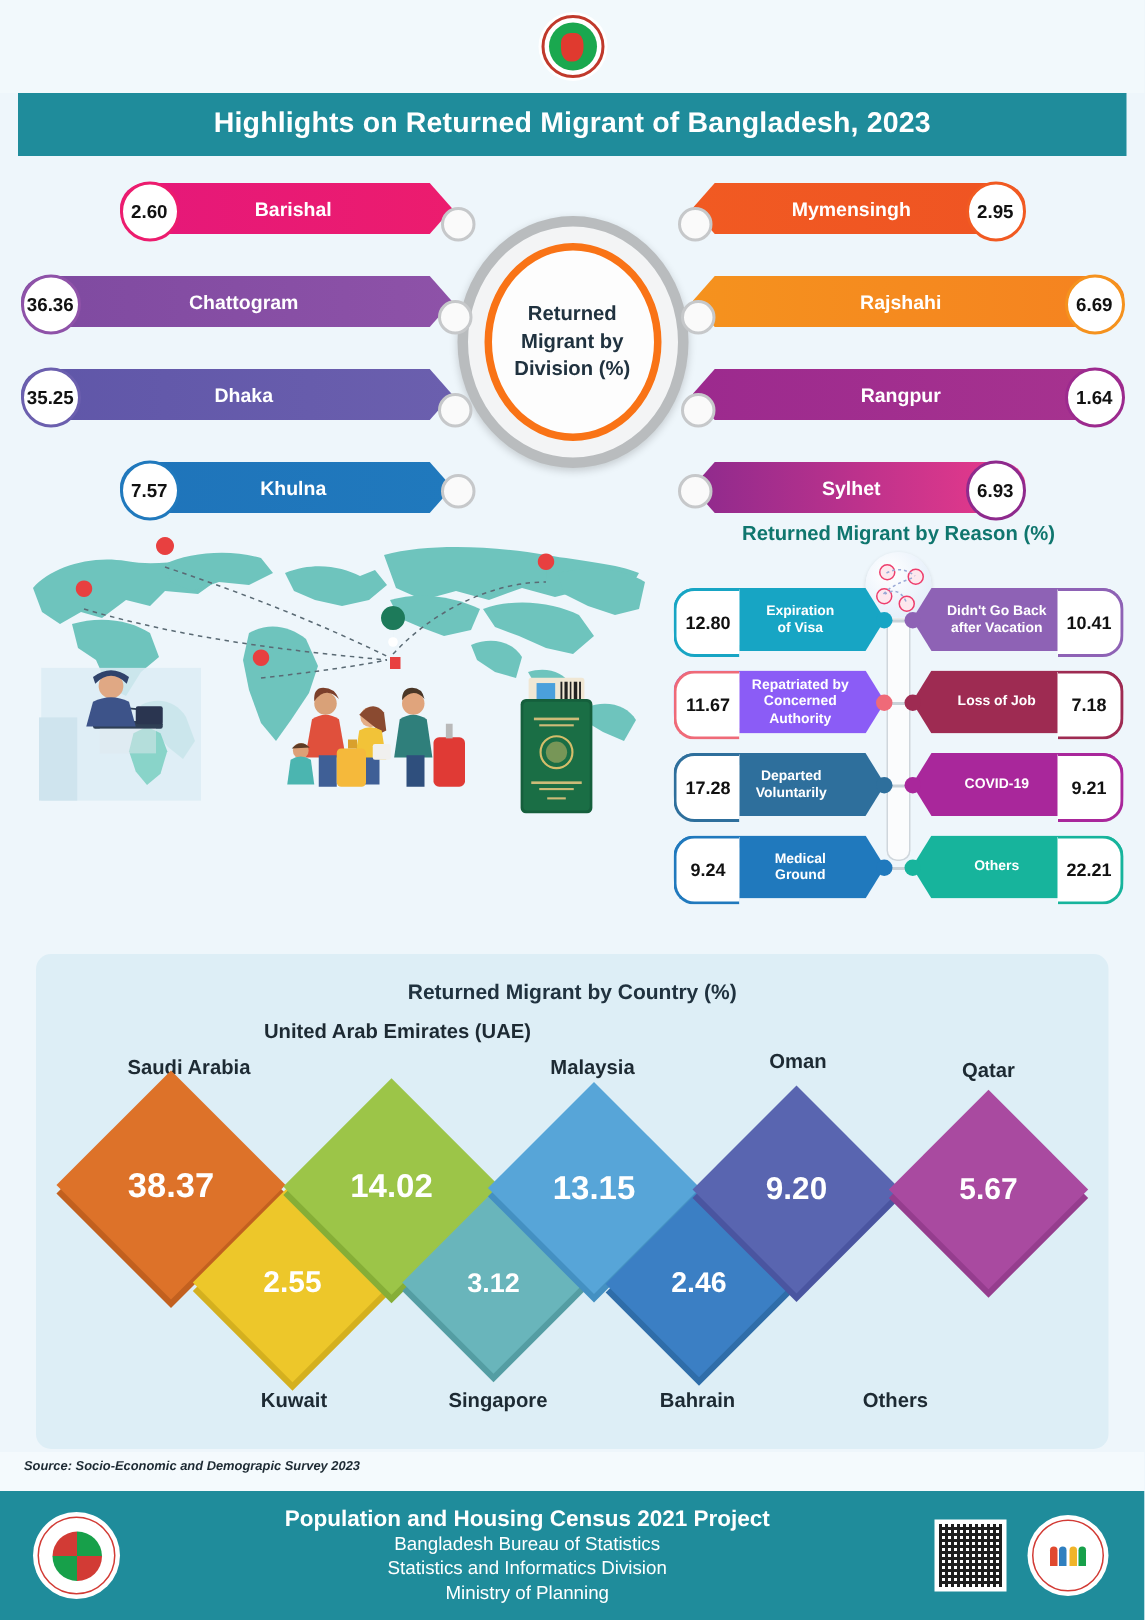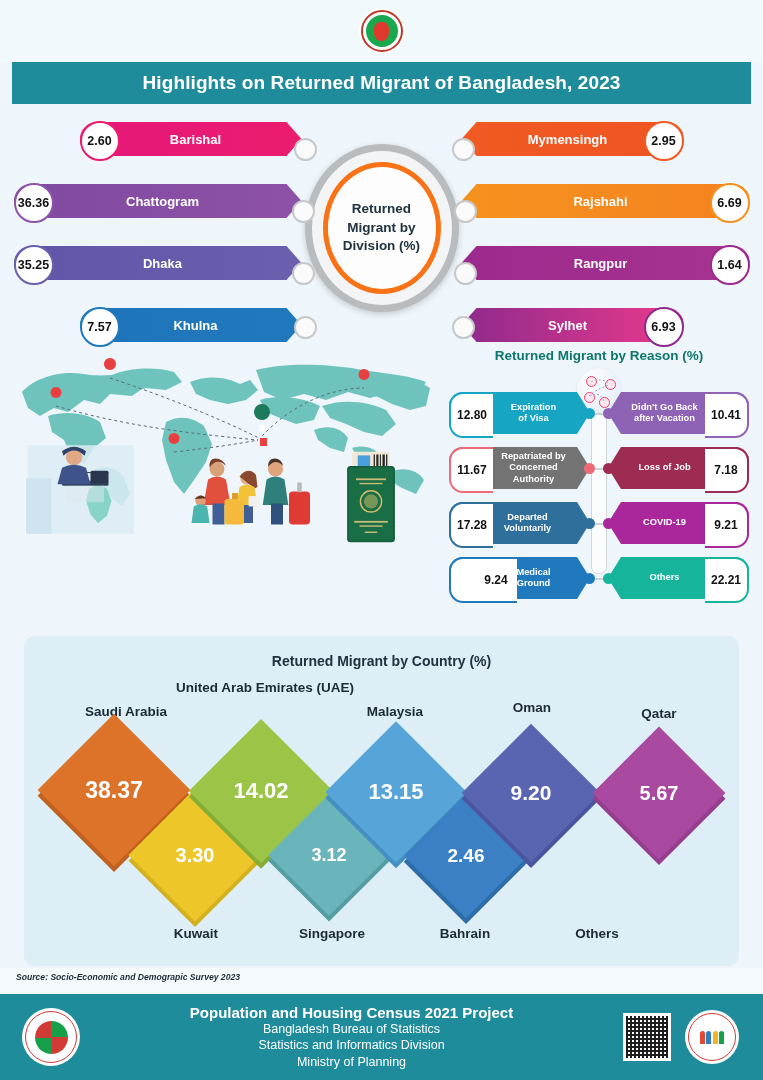--- a/index.html
+++ b/index.html
@@ -337,21 +337,21 @@
           </div>
           <div class="rside r">
             <div class="chip" style="background: rgb(142, 98, 181);">
               <div class="txt">Didn't&nbsp;Go&nbsp;Back<br>after&nbsp;Vacation</div>
             </div>
             <div class="val" style="border-color: rgb(142, 98, 181);">10.41</div>
           </div>
         </div>
         <div class="rrow" style="top: 103px;">
           <div class="rside l">
-            <div class="chip" style="background: #737373;">
+            <div class="chip" style="background: #8b5cf6;">
               <div class="txt">Repatriated&nbsp;by<br>Concerned<br>Authority</div>
             </div>
             <div class="val" style="border-color: rgb(239, 106, 120);">11.67</div>
           </div>
           <div style="width: 18px; position: relative;">
             <div class="conn" style="left: 0px; right: 0px;"></div>
             <div class="dot" style="background: rgb(239, 106, 120); left: -6px;"></div>
             <div class="dot" style="background: rgb(158, 43, 82); right: -6px;"></div>
           </div>
           <div class="rside r">
@@ -378,21 +378,21 @@
               <div class="txt">COVID-19</div>
             </div>
             <div class="val" style="border-color: rgb(169, 39, 155);">9.21</div>
           </div>
         </div>
         <div class="rrow" style="top: 213px;">
           <div class="rside l">
             <div class="chip" style="background: rgb(32, 121, 189);">
               <div class="txt">Medical<br>Ground</div>
             </div>
-            <div class="val" style="border-color: rgb(32, 121, 189); padding-left: 24px;">9.24</div>
+            <div class="val" style="border-color: rgb(32, 121, 189);">9.24</div>
           </div>
           <div style="width: 18px; position: relative;">
             <div class="conn" style="left: 0px; right: 0px;"></div>
             <div class="dot" style="background: rgb(32, 121, 189); left: -6px;"></div>
             <div class="dot" style="background: rgb(23, 180, 156); right: -6px;"></div>
           </div>
           <div class="rside r">
             <div class="chip" style="background: rgb(23, 180, 156);">
               <div class="txt">Others</div>
             </div>
@@ -405,21 +405,21 @@
   <div class="country" id="countrySection">
     <h2>Returned Migrant by Country (%)</h2>
   <div class="clabel" style="left: 22px; top: 68px; width: 160px;">Saudi Arabia</div>
       <div class="dia" style="width: 108px; height: 108px; left: 36px; top: 100px;">
         <div class="sq" style="background: rgb(221, 114, 41); box-shadow: rgb(194, 96, 31) 4px 4px 0px;"></div>
         <div class="num" style="font-size: 23px;">38.37</div>
       </div>
       <div class="clabel" style="left: 112px; top: 290px; width: 120px;">Kuwait</div>
       <div class="dia" style="width: 94px; height: 94px; left: 124px; top: 172px;">
         <div class="sq" style="background: rgb(237, 199, 42); box-shadow: rgb(212, 176, 31) 4px 4px 0px;"></div>
-        <div class="num" style="font-size: 20px;">3.30</div>
+        <div class="num" style="font-size: 20px;">2.55</div>
       </div>
       <div class="clabel" style="left: 146px; top: 44px; width: 190px;">United Arab Emirates (UAE)</div>
       <div class="dia" style="width: 102px; height: 102px; left: 186px; top: 104px;">
         <div class="sq" style="background: rgb(156, 197, 72); box-shadow: rgb(134, 174, 55) 4px 4px 0px;"></div>
         <div class="num" style="font-size: 22px; text-align: center;">14.02</div>
       </div>
       <div class="clabel" style="left: 238px; top: 290px; width: 140px;">Singapore</div>
       <div class="dia" style="width: 86px; height: 86px; left: 262px; top: 176px;">
         <div class="sq" style="background: rgb(105, 181, 187); box-shadow: rgb(84, 157, 163) 4px 4px 0px;"></div>
         <div class="num" style="font-size: 18px;">3.12</div>

